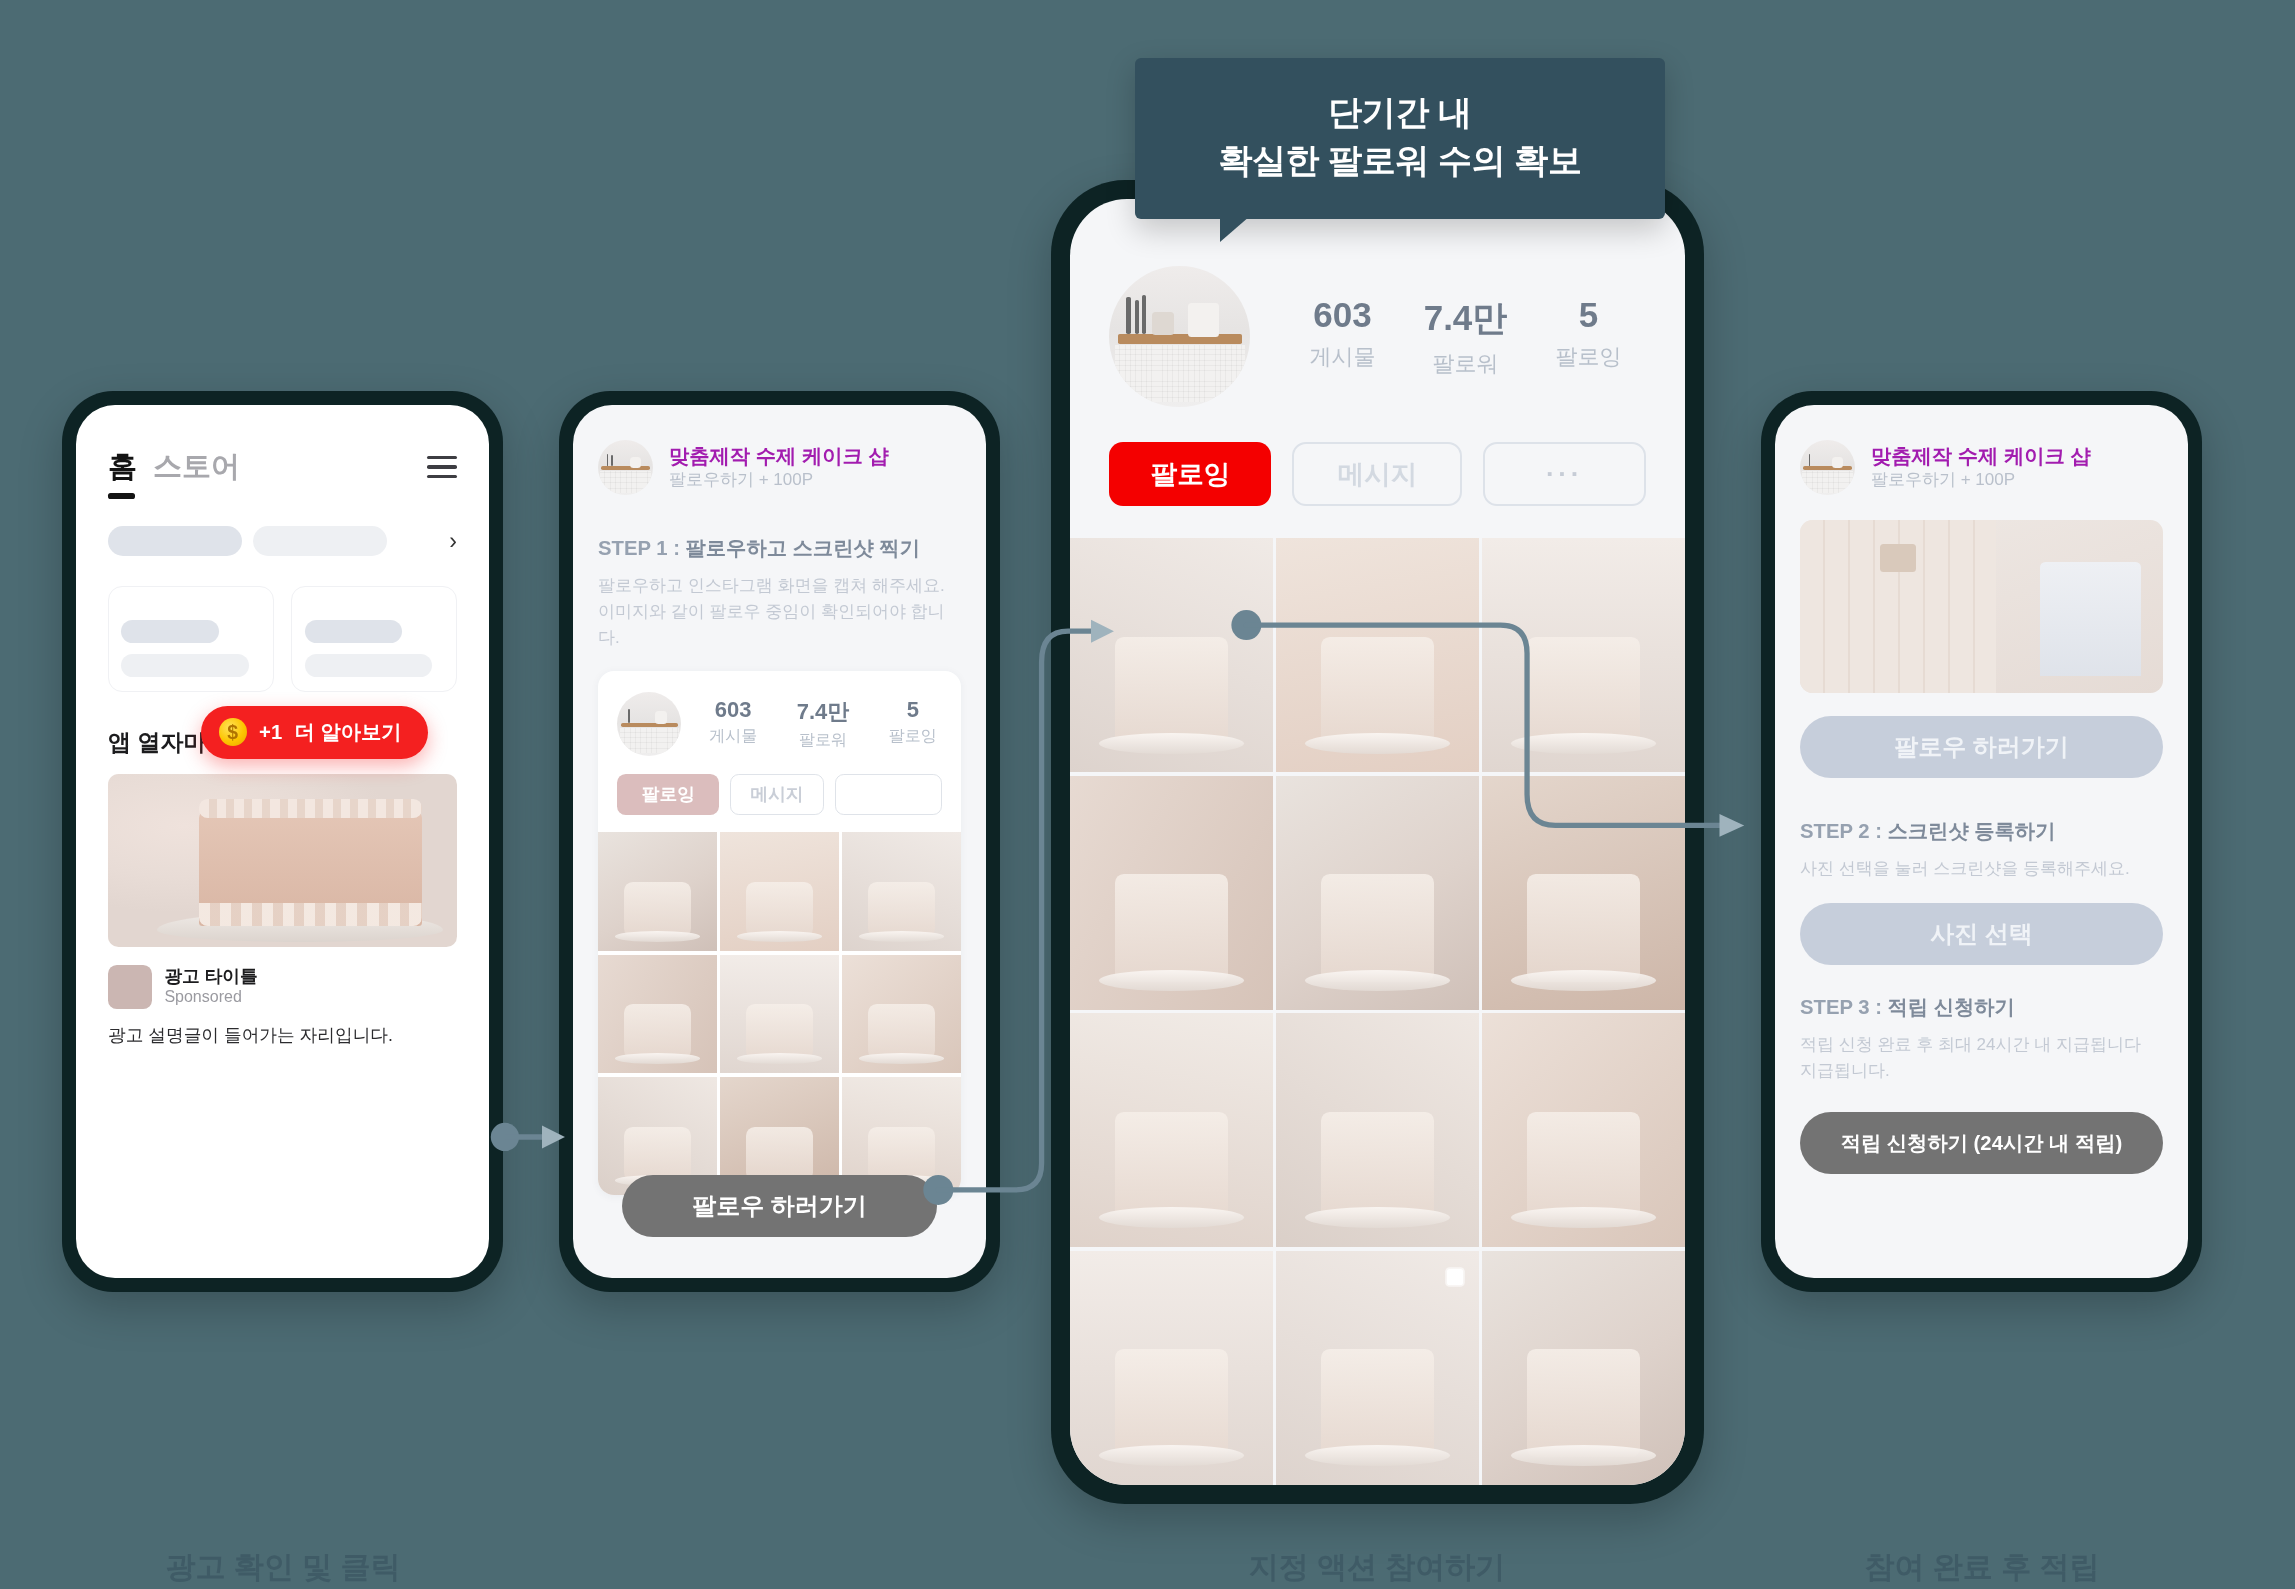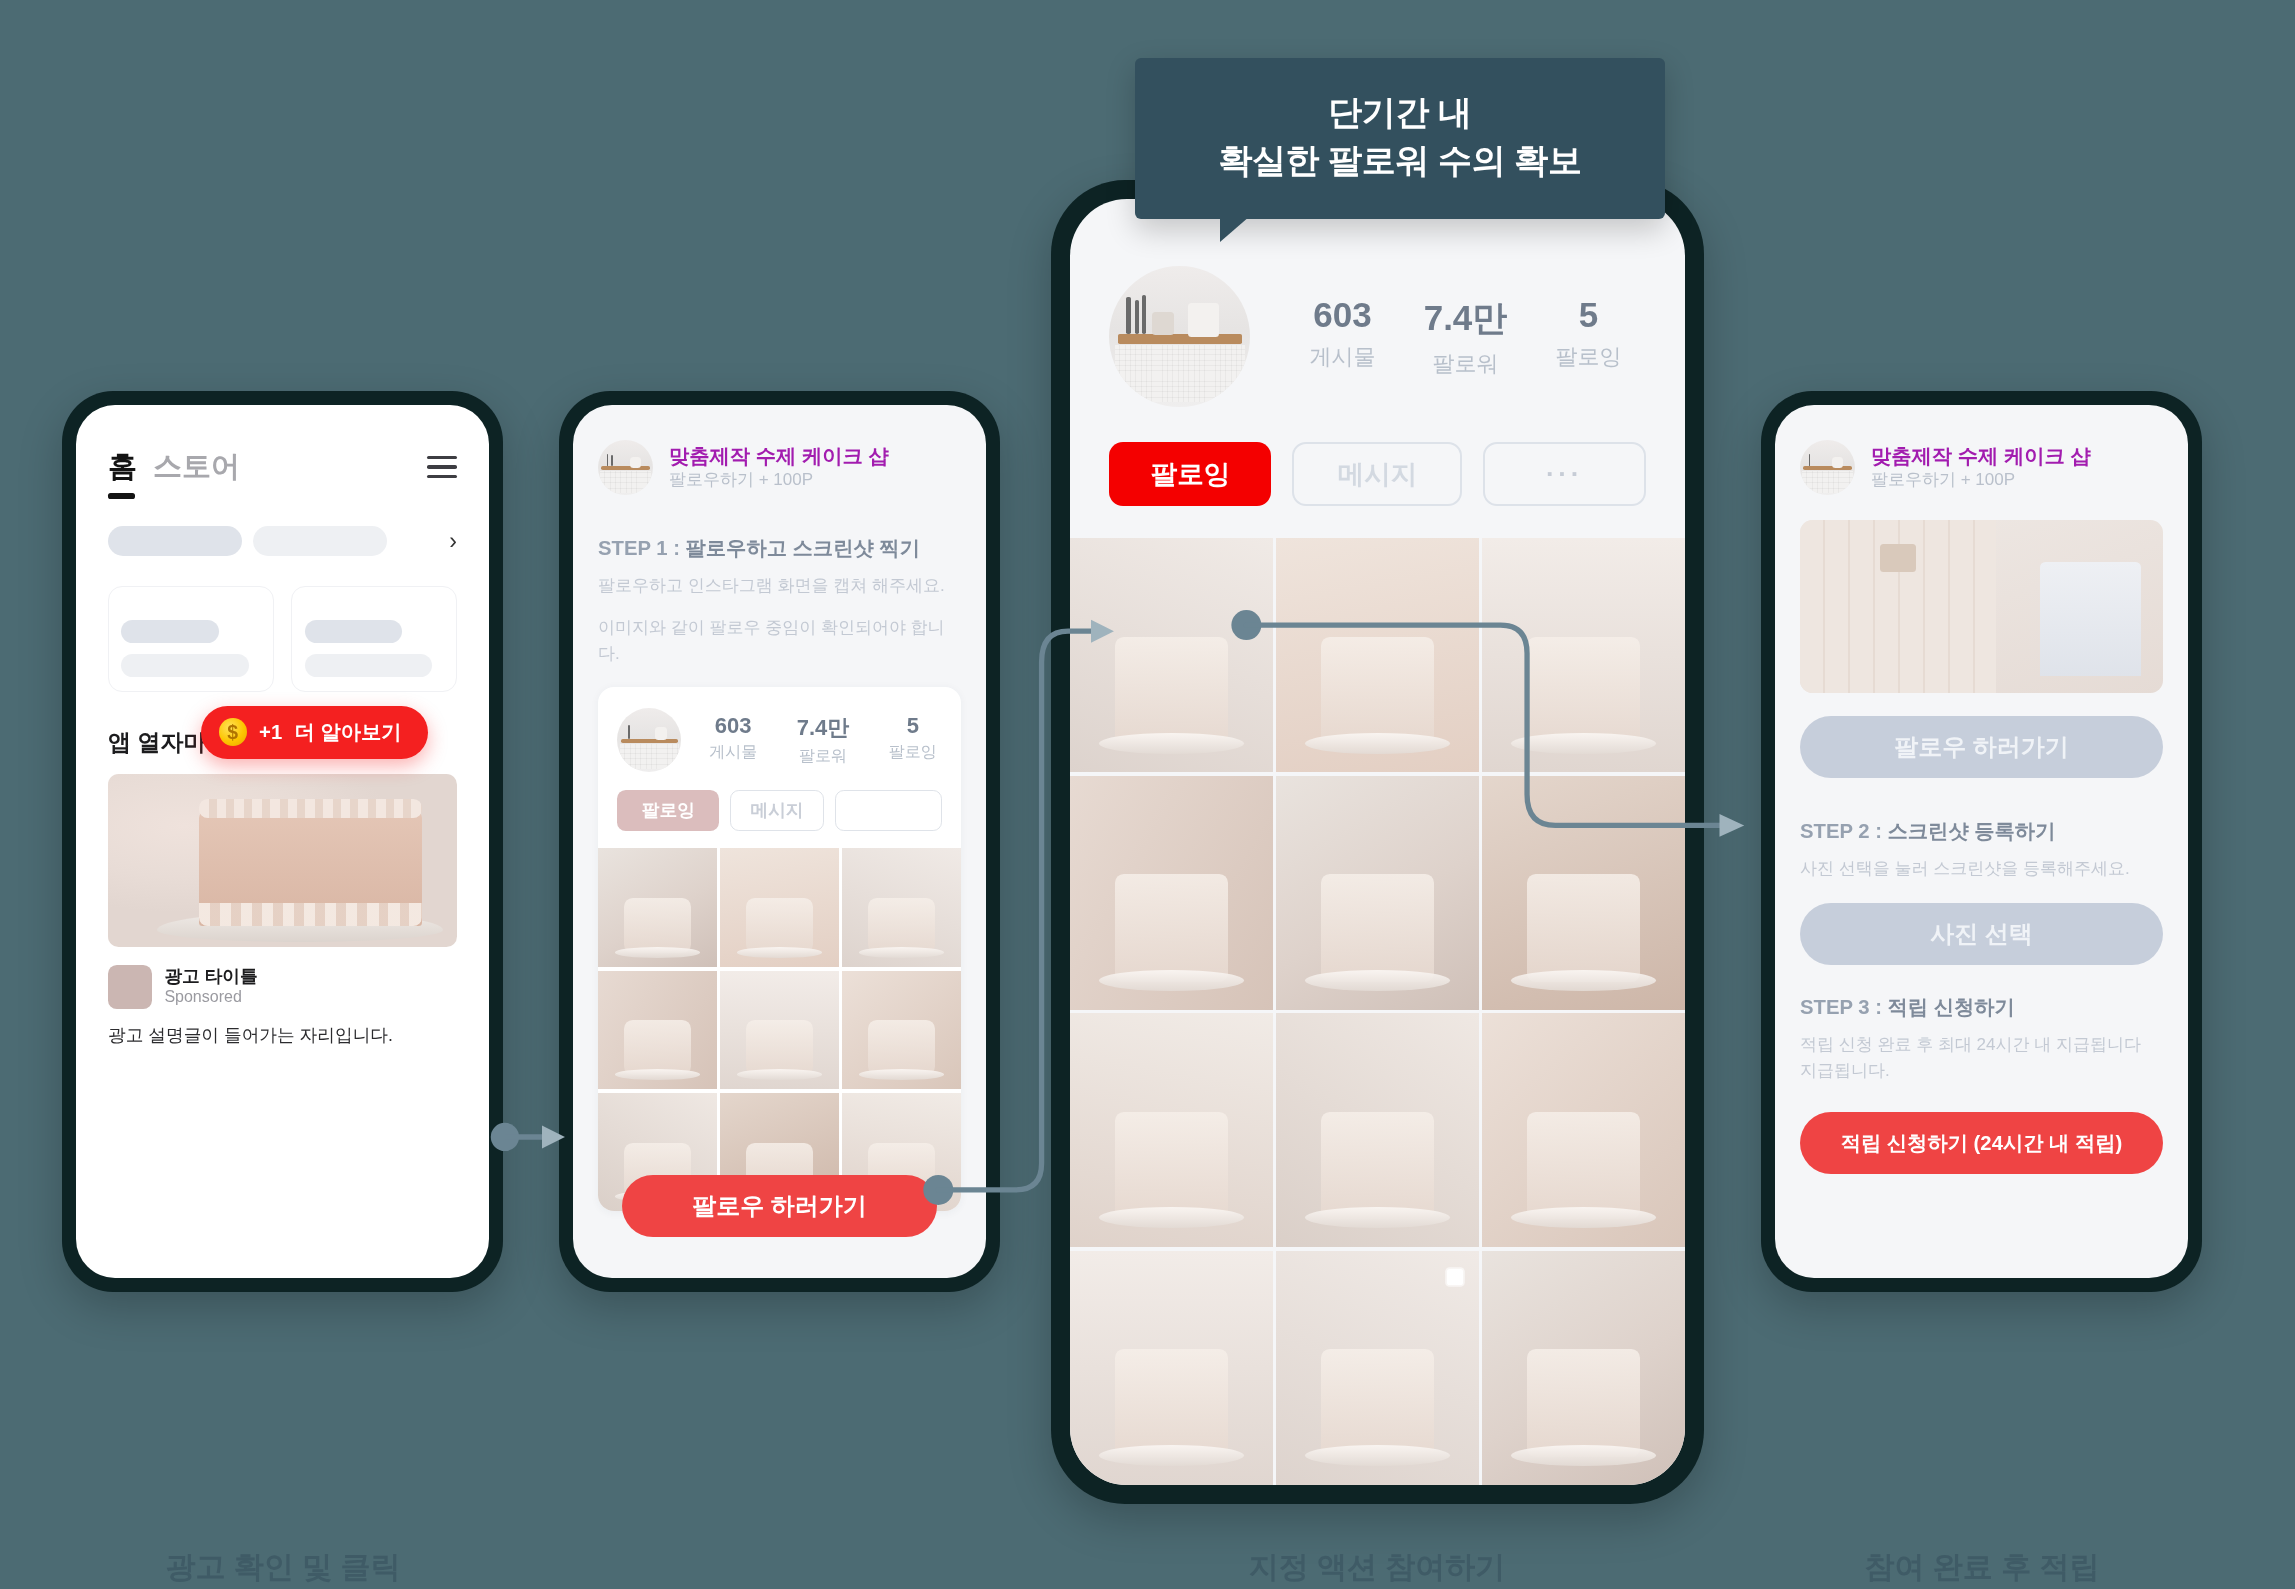--- a/index.html
+++ b/index.html
@@ -129,21 +129,21 @@
   .ig-b.msg    { flex:0 0 94px; border:1.8px solid #dfe3e9; color:#c9ced7; font-weight:600; }
   .ig-b.more   { flex:1; border:1.8px solid #dfe3e9; }
   .ig-grid { display:grid; grid-template-columns:repeat(3,1fr); gap:3.5px; margin:17.7px -19.4px 0 -19.4px; }
   .ig-cell { aspect-ratio:1/1; }
 
   
   .pill {
     height:62px; border-radius:31px; display:flex; align-items:center; justify-content:center;
     font-size:24px; font-weight:700;
   }
-  .pill.red   { background:#ef4444; color:#fff; }
+  .pill.red   { background:#737373; color:#fff; }
   .pill.muted { background:#c6cedb; color:#f0f3f7; }
   .pill.small-text { font-size:20.3px; }
 
   .p2-cta { position:absolute; left:49px; right:49px; bottom:41px; z-index:5; }
 
   
   .ig3 { height:100%; background:#f5f6f8; display:flex; flex-direction:column; }
   .ig3-top { padding:67px 39px 0 39px; display:flex; align-items:center; gap:35px; }
   .ig3-av { width:141px; height:141px; border-radius:50%; overflow:hidden; flex:0 0 auto; }
   .ig3-stats { display:flex; flex:1; justify-content:space-around; }
@@ -299,21 +299,21 @@
           <div>
             <div class="shop-name">맞춤제작 수제 케이크 샵</div>
             <div class="shop-sub">팔로우하기 + 100P</div>
           </div>
         </div>
 
         <div class="step-h">
           <span>STEP 1 : </span><span class="big">팔로우하고 스크린샷 찍기</span>
         </div>
         <div class="step-p">팔로우하고  인스타그램 화면을 캡쳐 해주세요.</div>
-        <div class="step-p" style="margin-top:16px">이미지와 같이 팔로우 중임이 확인되어야 합니다.</div>
+        <div class="step-p" style="margin-top:0">이미지와 같이 팔로우 중임이 확인되어야 합니다.</div>
 
         <div class="inner-card">
           <div class="ig-top">
             <div class="ig-av">
               <div class="kitchen">
                 <div class="shelf"></div>
                 <div class="pegboard"></div>
                 <div class="jar" style="left:58%;top:30%;width:20%;height:20%"></div>
                 <div class="tool" style="left:16%;top:26%;height:22%"></div>
               </div>

